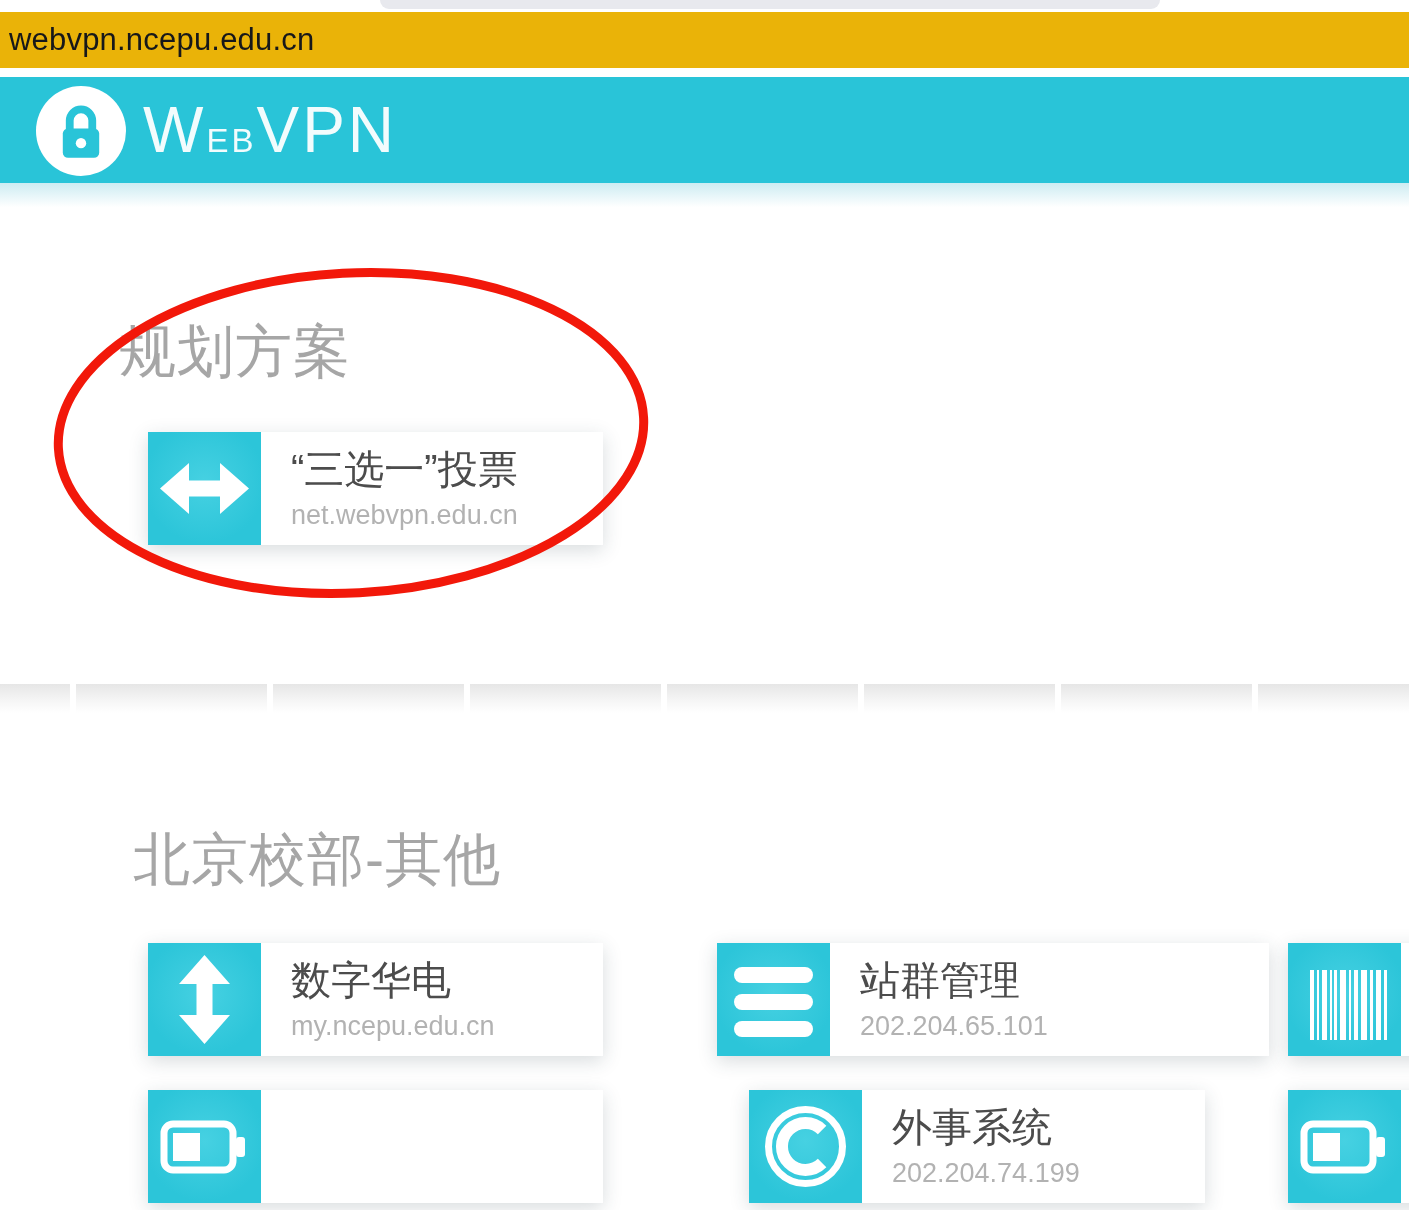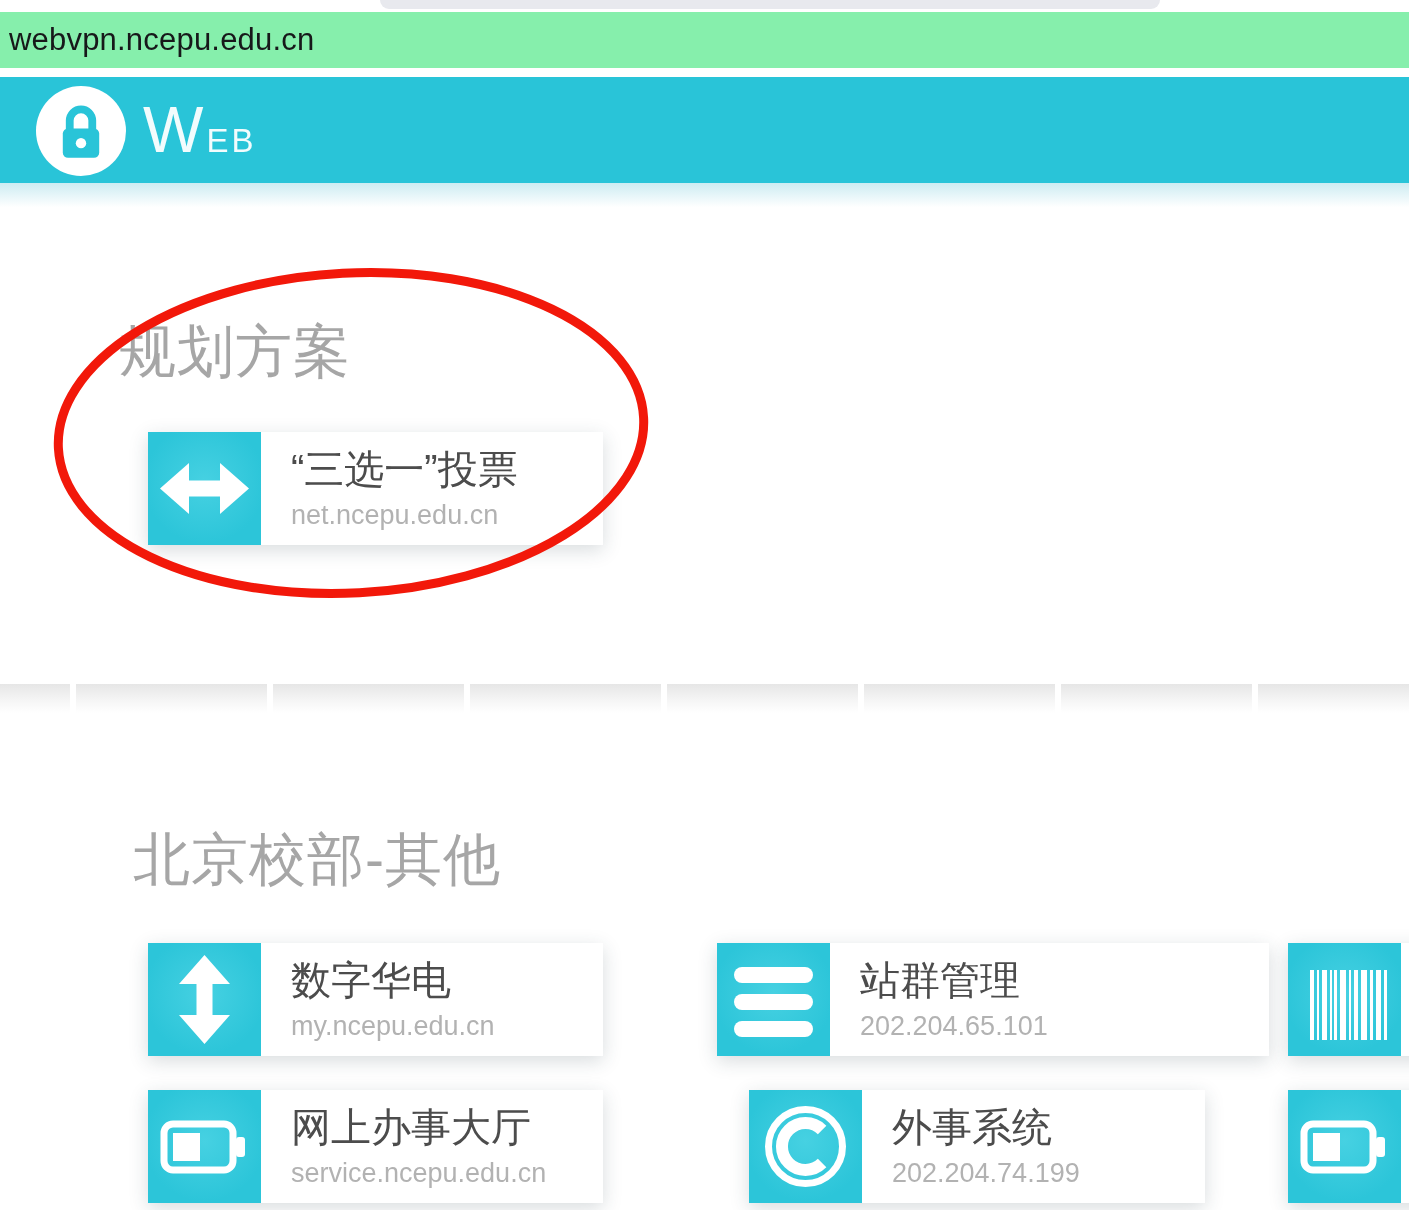--- a/index.html
+++ b/index.html
@@ -4,21 +4,21 @@
 <style>
   html,body{margin:0;padding:0;background:#ffffff;}
   #screen{
     position:relative;width:1409px;height:1210px;overflow:hidden;background:#ffffff;
     font-family:"Liberation Sans","DejaVu Sans",sans-serif;
   }
   
   .top-strip{position:absolute;left:0;top:0;width:1409px;height:12px;background:#ffffff;}
   .tab-remnant{position:absolute;left:380px;top:0;width:780px;height:9px;background:#e8e9ee;
     border-radius:0 0 10px 10px;}
-  .address-bar{position:absolute;left:0;top:12px;width:1409px;height:56px;background:#86efac;
+  .address-bar{position:absolute;left:0;top:12px;width:1409px;height:56px;background:#eab308;
     display:flex;align-items:center;}
   .address-url{margin-left:9px;font-size:31px;color:#17181a;letter-spacing:0.2px;}
   
   .vpn-header{position:absolute;left:0;top:77px;width:1409px;height:106px;background:#29c4d8;}
   .header-fade{position:absolute;left:0;top:183px;width:1409px;height:27px;
     background:linear-gradient(180deg,#cdecf2 0%,#ffffff 90%);}
   .logo-circle{position:absolute;left:36px;top:9px;width:90px;height:90px;background:#ffffff;
     border-radius:50%;display:flex;align-items:center;justify-content:center;}
   .brand{position:absolute;left:143px;top:21px;display:flex;align-items:baseline;
     color:#f2fcfd;font-weight:100;letter-spacing:3px;line-height:1;}
@@ -65,35 +65,36 @@
         <svg width="78" height="78" viewBox="0 0 90 90">
           <path d="M32 46 V33 a13 13 0 0 1 26 0 V46" fill="none" stroke="#29c4d8" stroke-width="9"></path>
           <rect x="24" y="42" width="42" height="34" rx="6" fill="#29c4d8"></rect>
           <circle cx="45" cy="59" r="6" fill="#ffffff"></circle>
         </svg>
       </span>
     </div>
     <div class="brand">
       <span class="big">W</span>
         <span class="small">EB</span>
+        <span class="big">VPN</span>
     </div>
   </div>
   <div class="header-fade"></div>
 
   <div class="section-title" style="left:119px;top:314px;">规划方案</div>
 
   <div class="card" style="left:148px;top:432px;width:455px;">
     <span class="card-icon">
       <svg width="113" height="113" viewBox="0 0 113 113">
         <path d="M12 56.5 L41 31 L41 48.5 L72 48.5 L72 31 L101 56.5 L72 82 L72 64.5 L41 64.5 L41 82 Z" fill="#ffffff"></path>
       </svg>
     </span>
     <span class="card-text">
       <span class="card-title">“三选一”投票</span>
-      <span class="card-url">net.ncepu.edu.cn</span>
+      <span class="card-url">net.webvpn.edu.cn</span>
     </span>
   </div>
 
   <div class="divider"></div>
 
   <div class="section-title" style="left:133px;top:822px;">北京校部-其他</div>
 
   <div class="card" style="left:148px;top:943px;width:455px;">
     <span class="card-icon">
       <svg width="113" height="113" viewBox="0 0 113 113">
@@ -143,24 +144,20 @@
   </div>
 
   <div class="card" style="left:148px;top:1090px;width:455px;">
     <span class="card-icon">
       <svg width="113" height="113" viewBox="0 0 113 113">
         <rect x="16" y="34" width="69" height="46" rx="9" fill="none" stroke="#ffffff" stroke-width="7"></rect>
         <rect x="88" y="47" width="9" height="20" rx="3" fill="#ffffff"></rect>
         <rect x="25" y="43" width="27" height="28" fill="#ffffff"></rect>
       </svg>
     </span>
-    <span class="card-text">
-      <span class="card-title">网上办事大厅</span>
-      <span class="card-url">service.ncepu.edu.cn</span>
-    </span>
   </div>
 
   <div class="card" style="left:749px;top:1090px;width:456px;">
     <span class="card-icon">
       <svg width="113" height="113" viewBox="0 0 113 113">
         <circle cx="56.5" cy="56.5" r="37" fill="none" stroke="#ffffff" stroke-width="7"></circle>
         <path d="M73.1 39.9 A23.5 23.5 0 1 0 73.1 73.1" fill="none" stroke="#ffffff" stroke-width="12"></path>
       </svg>
     </span>
     <span class="card-text">

